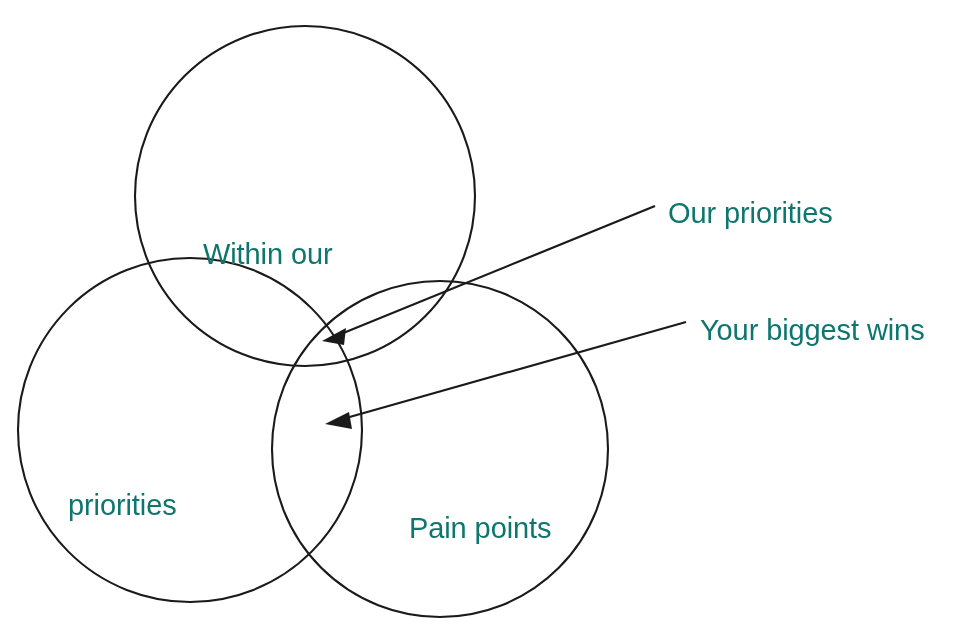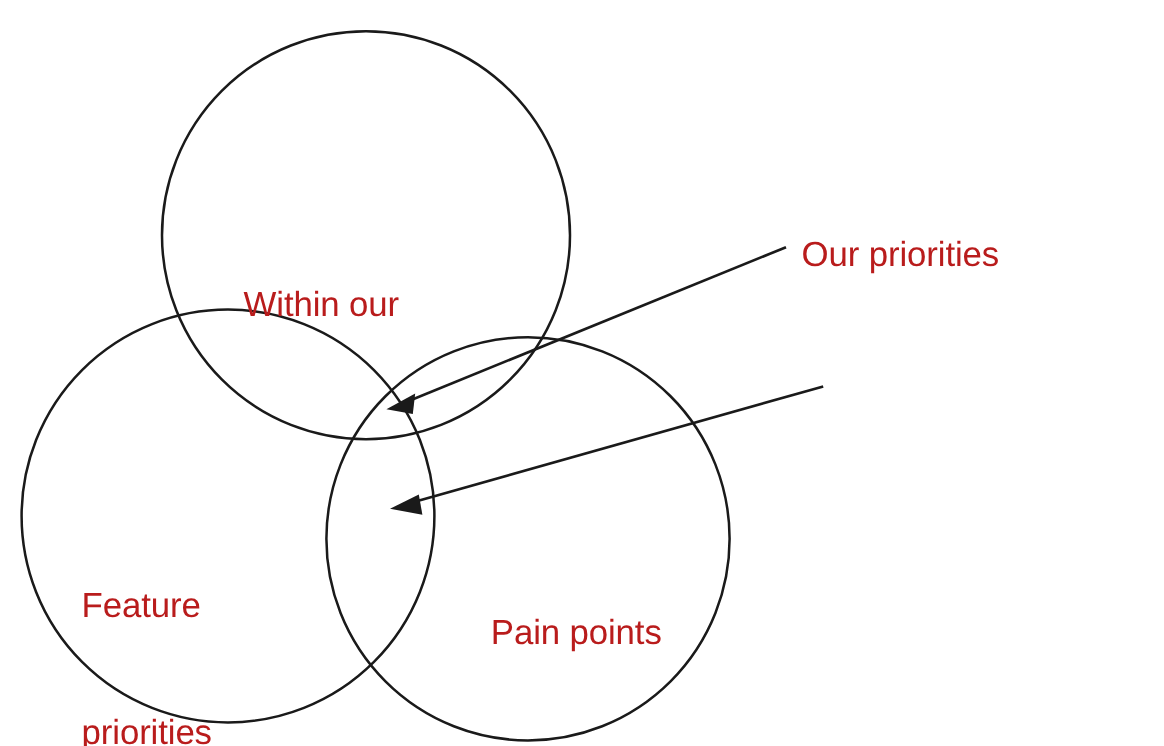--- a/index.html
+++ b/index.html
@@ -37,21 +37,21 @@
     stroke-linecap: butt;
   }
   .callout-head {
     fill: #1a1a1a;
     stroke: none;
   }
   .lbl {
     position: absolute;
     margin: 0;
     padding: 0;
-    color: #b91c1c;
+    color: #0f766e;
     font-weight: 400;
     line-height: 1.22;
     white-space: pre;
     letter-spacing: -0.1px;
   }
   .circle-label {
     font-size: 29px;
   }
   .callout-label {
     font-size: 29px;
@@ -99,24 +99,24 @@
       <line class="callout-line" x1="686" y1="322" x2="339" y2="420"></line>
       <polygon class="callout-head" points="325,424 349,412 352,429"></polygon>
     </g>
   </svg>
 
   <div class="lbl circle-label" id="label-within">
     <div>Within our</div>
   </div>
 
   <div class="lbl circle-label" id="label-feature">
-    <div>Feature</div>
     <div>priorities</div>
   </div>
 
   <div class="lbl circle-label" id="label-pain">
     <div>Pain points</div>
   </div>
 
   <div class="lbl callout-label" id="label-our-priorities">Our priorities</div>
 
+  <div class="lbl callout-label" id="label-your-wins">Your biggest wins</div>
 
 </div>
 
 </body></html>

